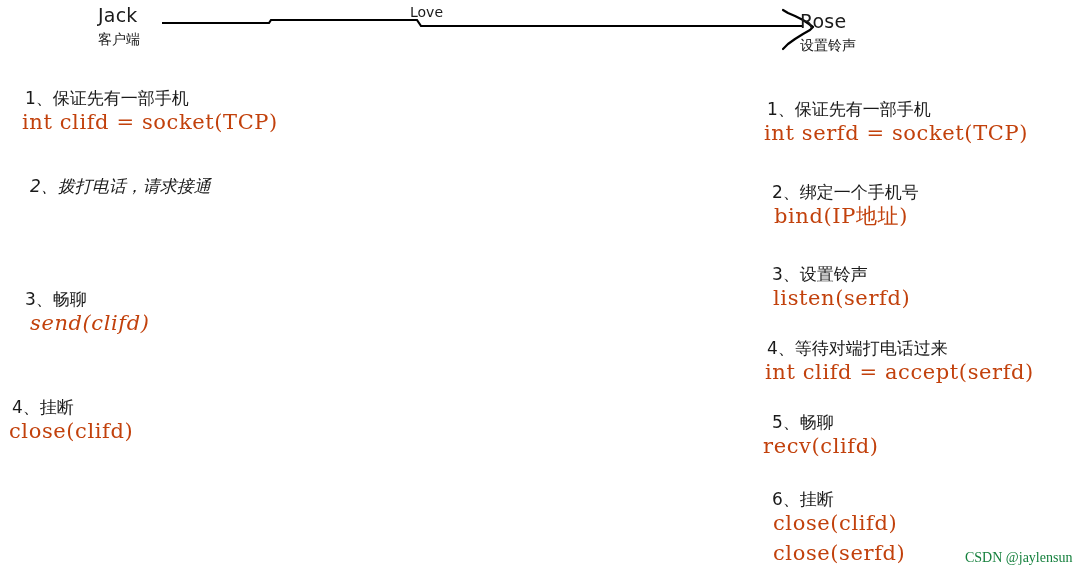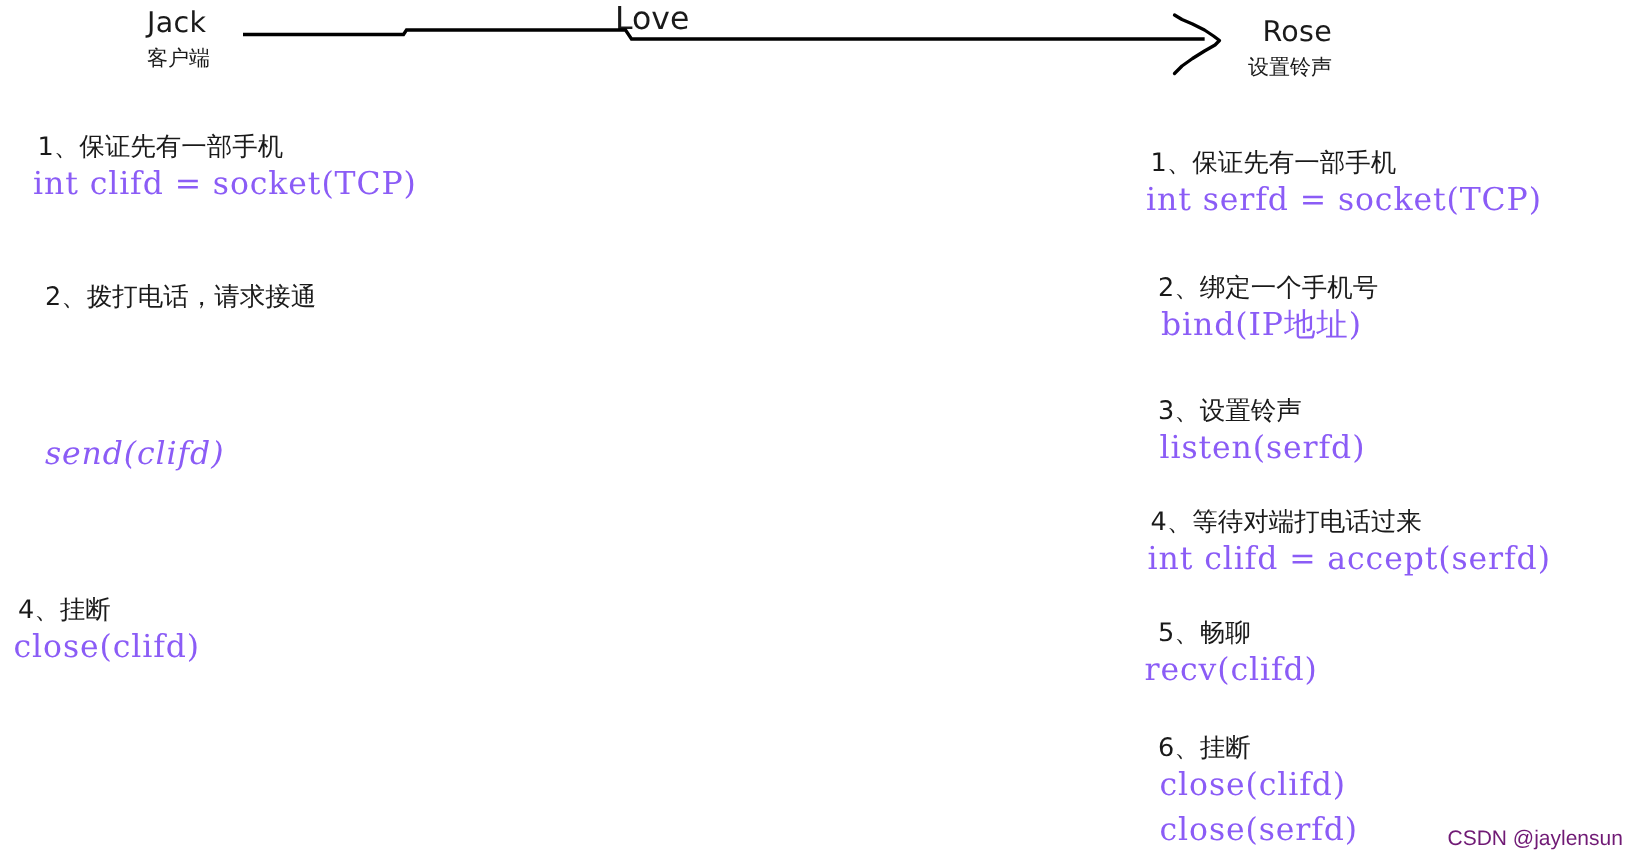--- a/index.html
+++ b/index.html
@@ -35,28 +35,28 @@
     letter-spacing: 0.2px;
     white-space: nowrap;
   }
   .endpoint .role {
     font-family: "DejaVu Sans", sans-serif;
     font-size: 14px;
     line-height: 24px;
     white-space: nowrap;
   }
   #endpoint-client { left: 86px; top: 3px; }
-  #endpoint-server { left: 820px; top: 9px; text-align: right; }
+  #endpoint-server { left: 788px; top: 9px; }
 
   .link-label {
     position: absolute;
     left: 398px;
     top: 0px;
     font-family: "DejaVu Sans", sans-serif;
-    font-size: 21px;
+    font-size: 14px;
     line-height: 24px;
     color: #1a1a1a;
     white-space: nowrap;
   }
 
   
   #connection-arrow {
     position: absolute;
     left: 150px;
     top: 4px;
@@ -83,30 +83,30 @@
     font-family: "DejaVu Sans", sans-serif;
     font-size: 17px;
     line-height: 21px;
     color: #1a1a1a;
     white-space: nowrap;
   }
   .step .code {
     font-family: "DejaVu Serif", "Liberation Serif", serif;
     font-size: 21px;
     line-height: 26px;
-    color: #8b5cf6;
+    color: #c2410c;
     white-space: nowrap;
     letter-spacing: 0.6px;
   }
   .step .code + .code { margin-top: 4px; }
 
   
   #client-step-1 { top: 88px; padding-left: 13px; }
   #client-step-1 .code { margin-left: -3px; }
-  #client-step-2 { top: 188px; padding-left: 18px; }
+  #client-step-2 { top: 176px; padding-left: 18px; font-style: italic; }
   #client-step-2 .code { margin-left: -8px; }
   #client-step-3 { top: 289px; padding-left: 13px; }
   #client-step-3 .code { margin-left: 5px; font-style: italic; }
   #client-step-4 { top: 397px; }
   #client-step-4 .code { margin-left: -3px; }
 
   
   #server-step-1 { top: 99px; padding-left: 13px; }
   #server-step-1 .code { margin-left: -3px; }
   #server-step-2 { top: 182px; padding-left: 18px; }
@@ -118,24 +118,24 @@
   #server-step-5 { top: 412px; padding-left: 18px; }
   #server-step-5 .code { margin-left: -9px; }
   #server-step-6 { top: 489px; padding-left: 18px; }
   #server-step-6 .code { margin-left: 1px; }
 
   
   #watermark {
     position: absolute;
     left: 953px;
     top: 549px;
-    font-family: Liberation Sans, sans-serif;
+    font-family: Liberation Serif, serif;
     font-size: 14px;
     line-height: 18px;
-    color: #701a75;
+    color: #15803d;
     white-space: nowrap;
   }
 </style>
 </head>
 <body>
 
 <div class="canvas">
 
   <div class="endpoint" id="endpoint-client">
     <div class="name">Jack</div>
@@ -159,20 +159,21 @@
     <div class="step" id="client-step-1">
       <div class="desc">1、保证先有一部手机</div>
       <div class="code">int clifd = socket(TCP)</div>
     </div>
 
     <div class="step" id="client-step-2">
       <div class="desc">2、拨打电话，请求接通</div>
     </div>
 
     <div class="step" id="client-step-3">
+      <div class="desc">3、畅聊</div>
       <div class="code">send(clifd)</div>
     </div>
 
     <div class="step" id="client-step-4">
       <div class="desc">4、挂断</div>
       <div class="code">close(clifd)</div>
     </div>
 
   </div>
 

